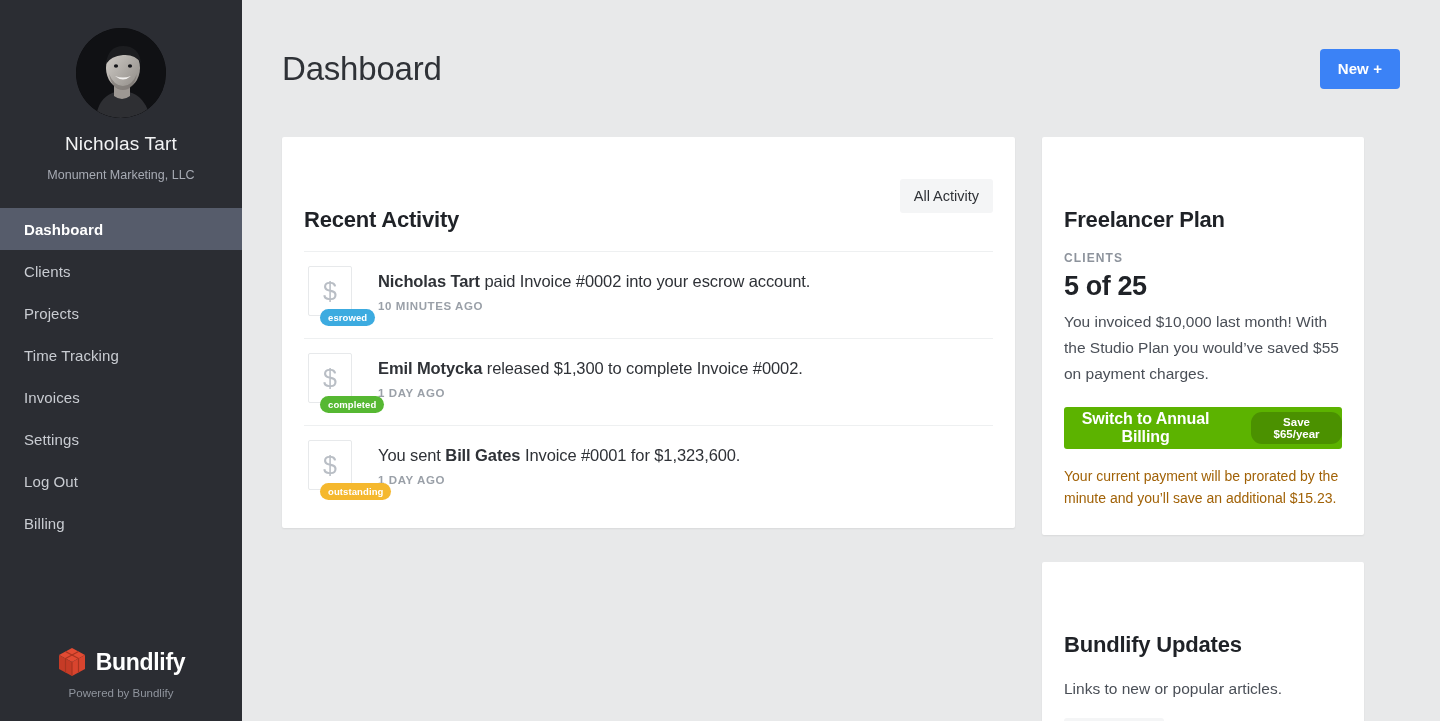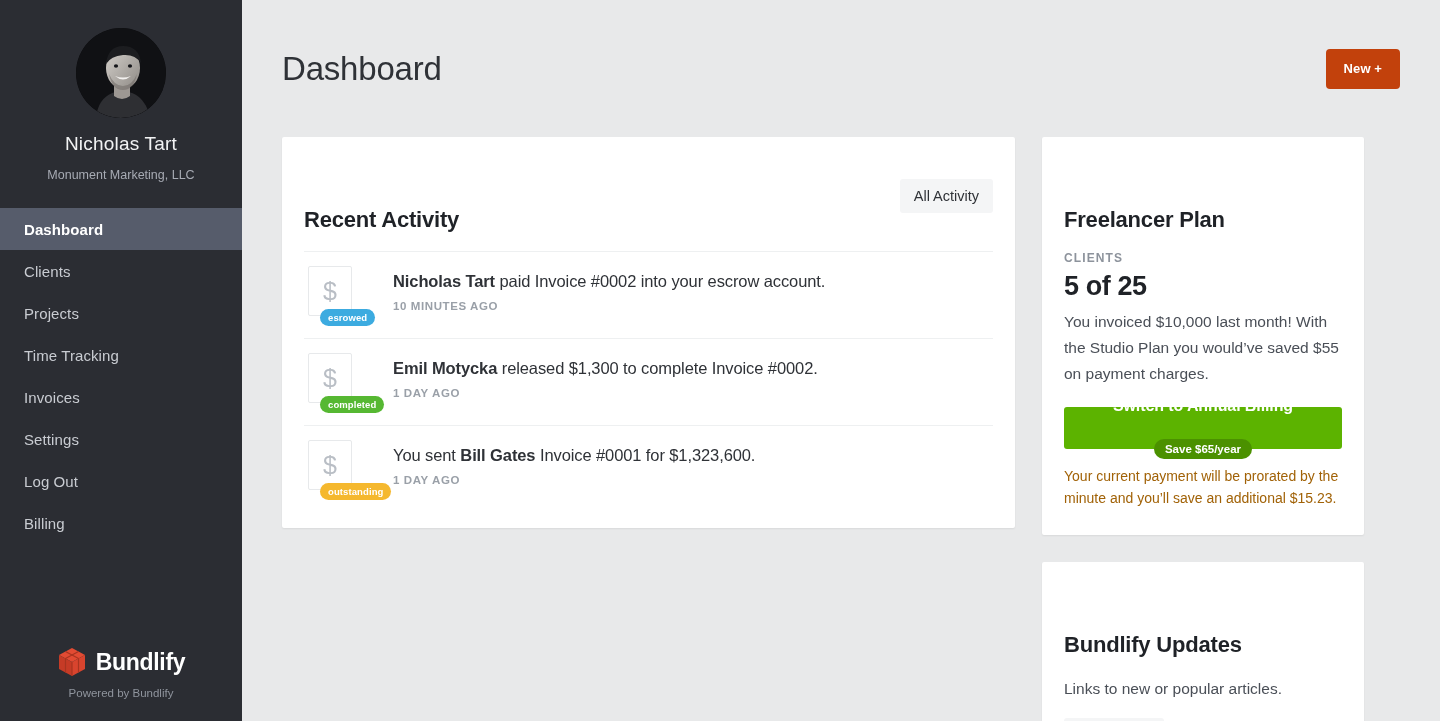--- a/index.html
+++ b/index.html
@@ -124,26 +124,26 @@
 
   .page-title {
     font-size: 33px;
     font-weight: 400;
     color: #2f3237;
     letter-spacing: -0.2px;
     line-height: 40px;
   }
 
   .btn-new {
-    background: #c2410c;
+    background: #3b82f6;
     color: #ffffff;
     border: none;
     border-radius: 4px;
     font-family: inherit;
-    font-size: 13px;
+    font-size: 15px;
     font-weight: 600;
     padding: 0 18px;
     height: 40px;
     cursor: pointer;
     letter-spacing: 0.1px;
   }
 
   .content {
     display: flex;
     gap: 27px;
@@ -224,21 +224,21 @@
     font-weight: 700;
     color: #ffffff;
     padding: 3px 8px;
     letter-spacing: 0.1px;
     white-space: nowrap;
   }
   .badge.escrowed    { background: #3cabe0; }
   .badge.completed   { background: #56b832; }
   .badge.outstanding { background: #f5b82e; }
 
-  .act-body { padding-top: 4px; margin-left: 15px; }
+  .act-body { padding-top: 4px; }
   .act-text {
     font-size: 16.5px;
     color: #2f3237;
     line-height: 22px;
     letter-spacing: -0.1px;
   }
   .act-text b { font-weight: 700; }
   .act-time {
     margin-top: 8px;
     font-size: 11.5px;
@@ -276,21 +276,20 @@
     background: #5cb300;
     border: none;
     border-radius: 3px;
     height: 42px;
     display: flex;
     align-items: center;
     justify-content: center;
     gap: 24px;
     cursor: pointer;
     font-family: inherit;
-    flex-direction: column;
   }
   .btn-annual-label {
     color: #ffffff;
     font-size: 16px;
     font-weight: 700;
     letter-spacing: -0.1px;
   }
   .btn-annual-save {
     background: #4b9100;
     color: #ffffff;

